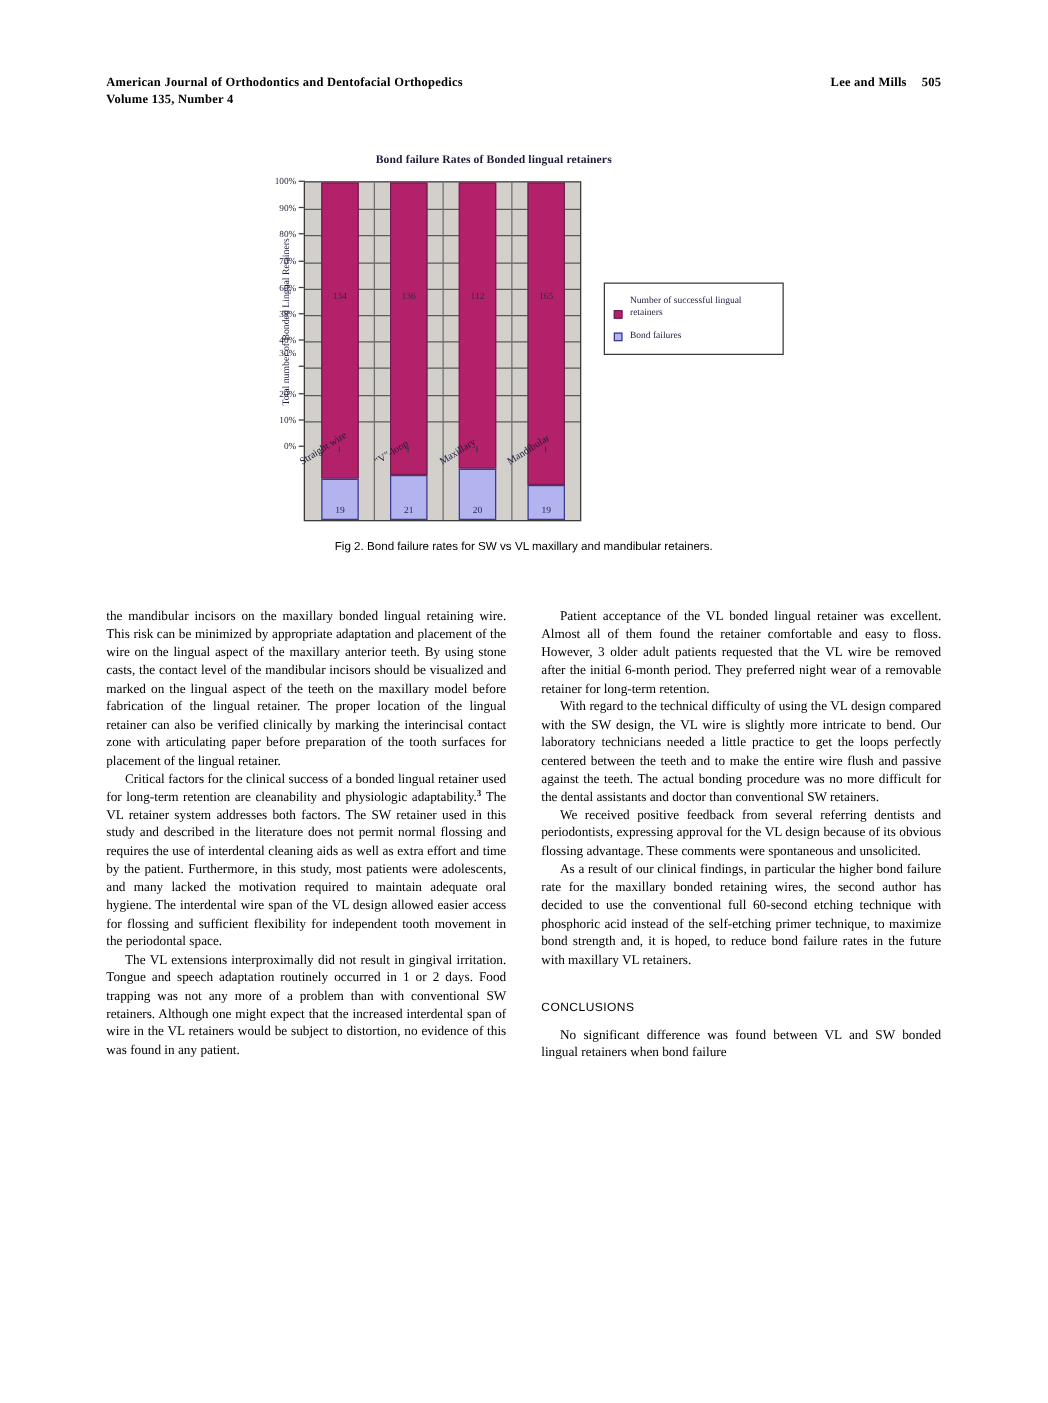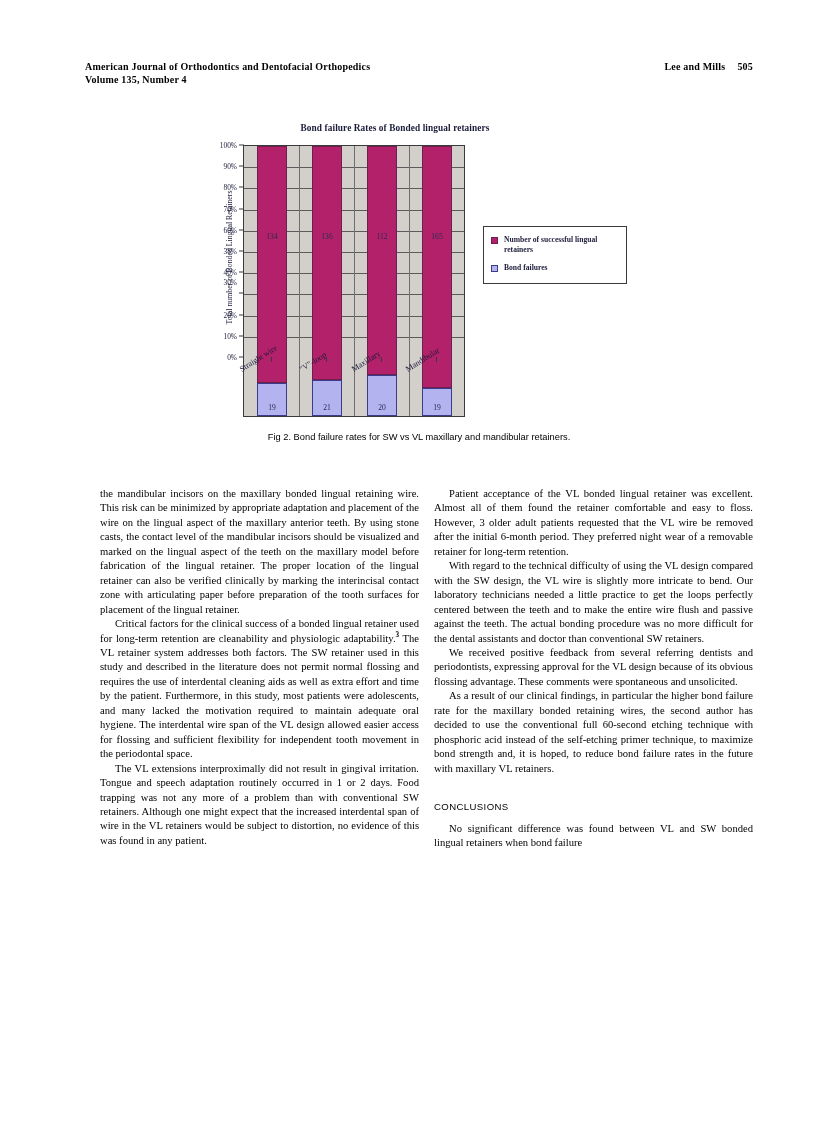--- a/index.html
+++ b/index.html
@@ -197,23 +197,22 @@
     left: 288px;
     top: 108px;
     width: 144px;
     padding: 8px 6px 10px 7px;
     background: #ffffff;
     border: 1px solid #3a3a3a;
     box-sizing: border-box;
   }
   .legend-item {
     display: flex;
-    align-items: flex-start;
+    align-items: flex-end;
     margin-bottom: 8px;
-    font-weight: bold;
   }
   .legend-item:last-child { margin-bottom: 0; }
   .legend-swatch {
     width: 7px;
     height: 7px;
     margin-right: 6px;
     margin-top: 2px;
     flex: 0 0 auto;
     box-sizing: border-box;
   }
@@ -242,21 +241,20 @@
     position: absolute;
     left: 85px;
     top: 487px;
     width: 668px;
     height: 560px;
     display: flex;
     justify-content: space-between;
   }
   .col {
     width: 320px;
-    margin-left: 15px;
   }
   .col p {
     margin: 0;
     font-family: "Liberation Serif", serif;
     font-size: 10.6px;
     line-height: 14.45px;
     text-align: justify;
     text-indent: 0;
     hyphens: manual;
   }

